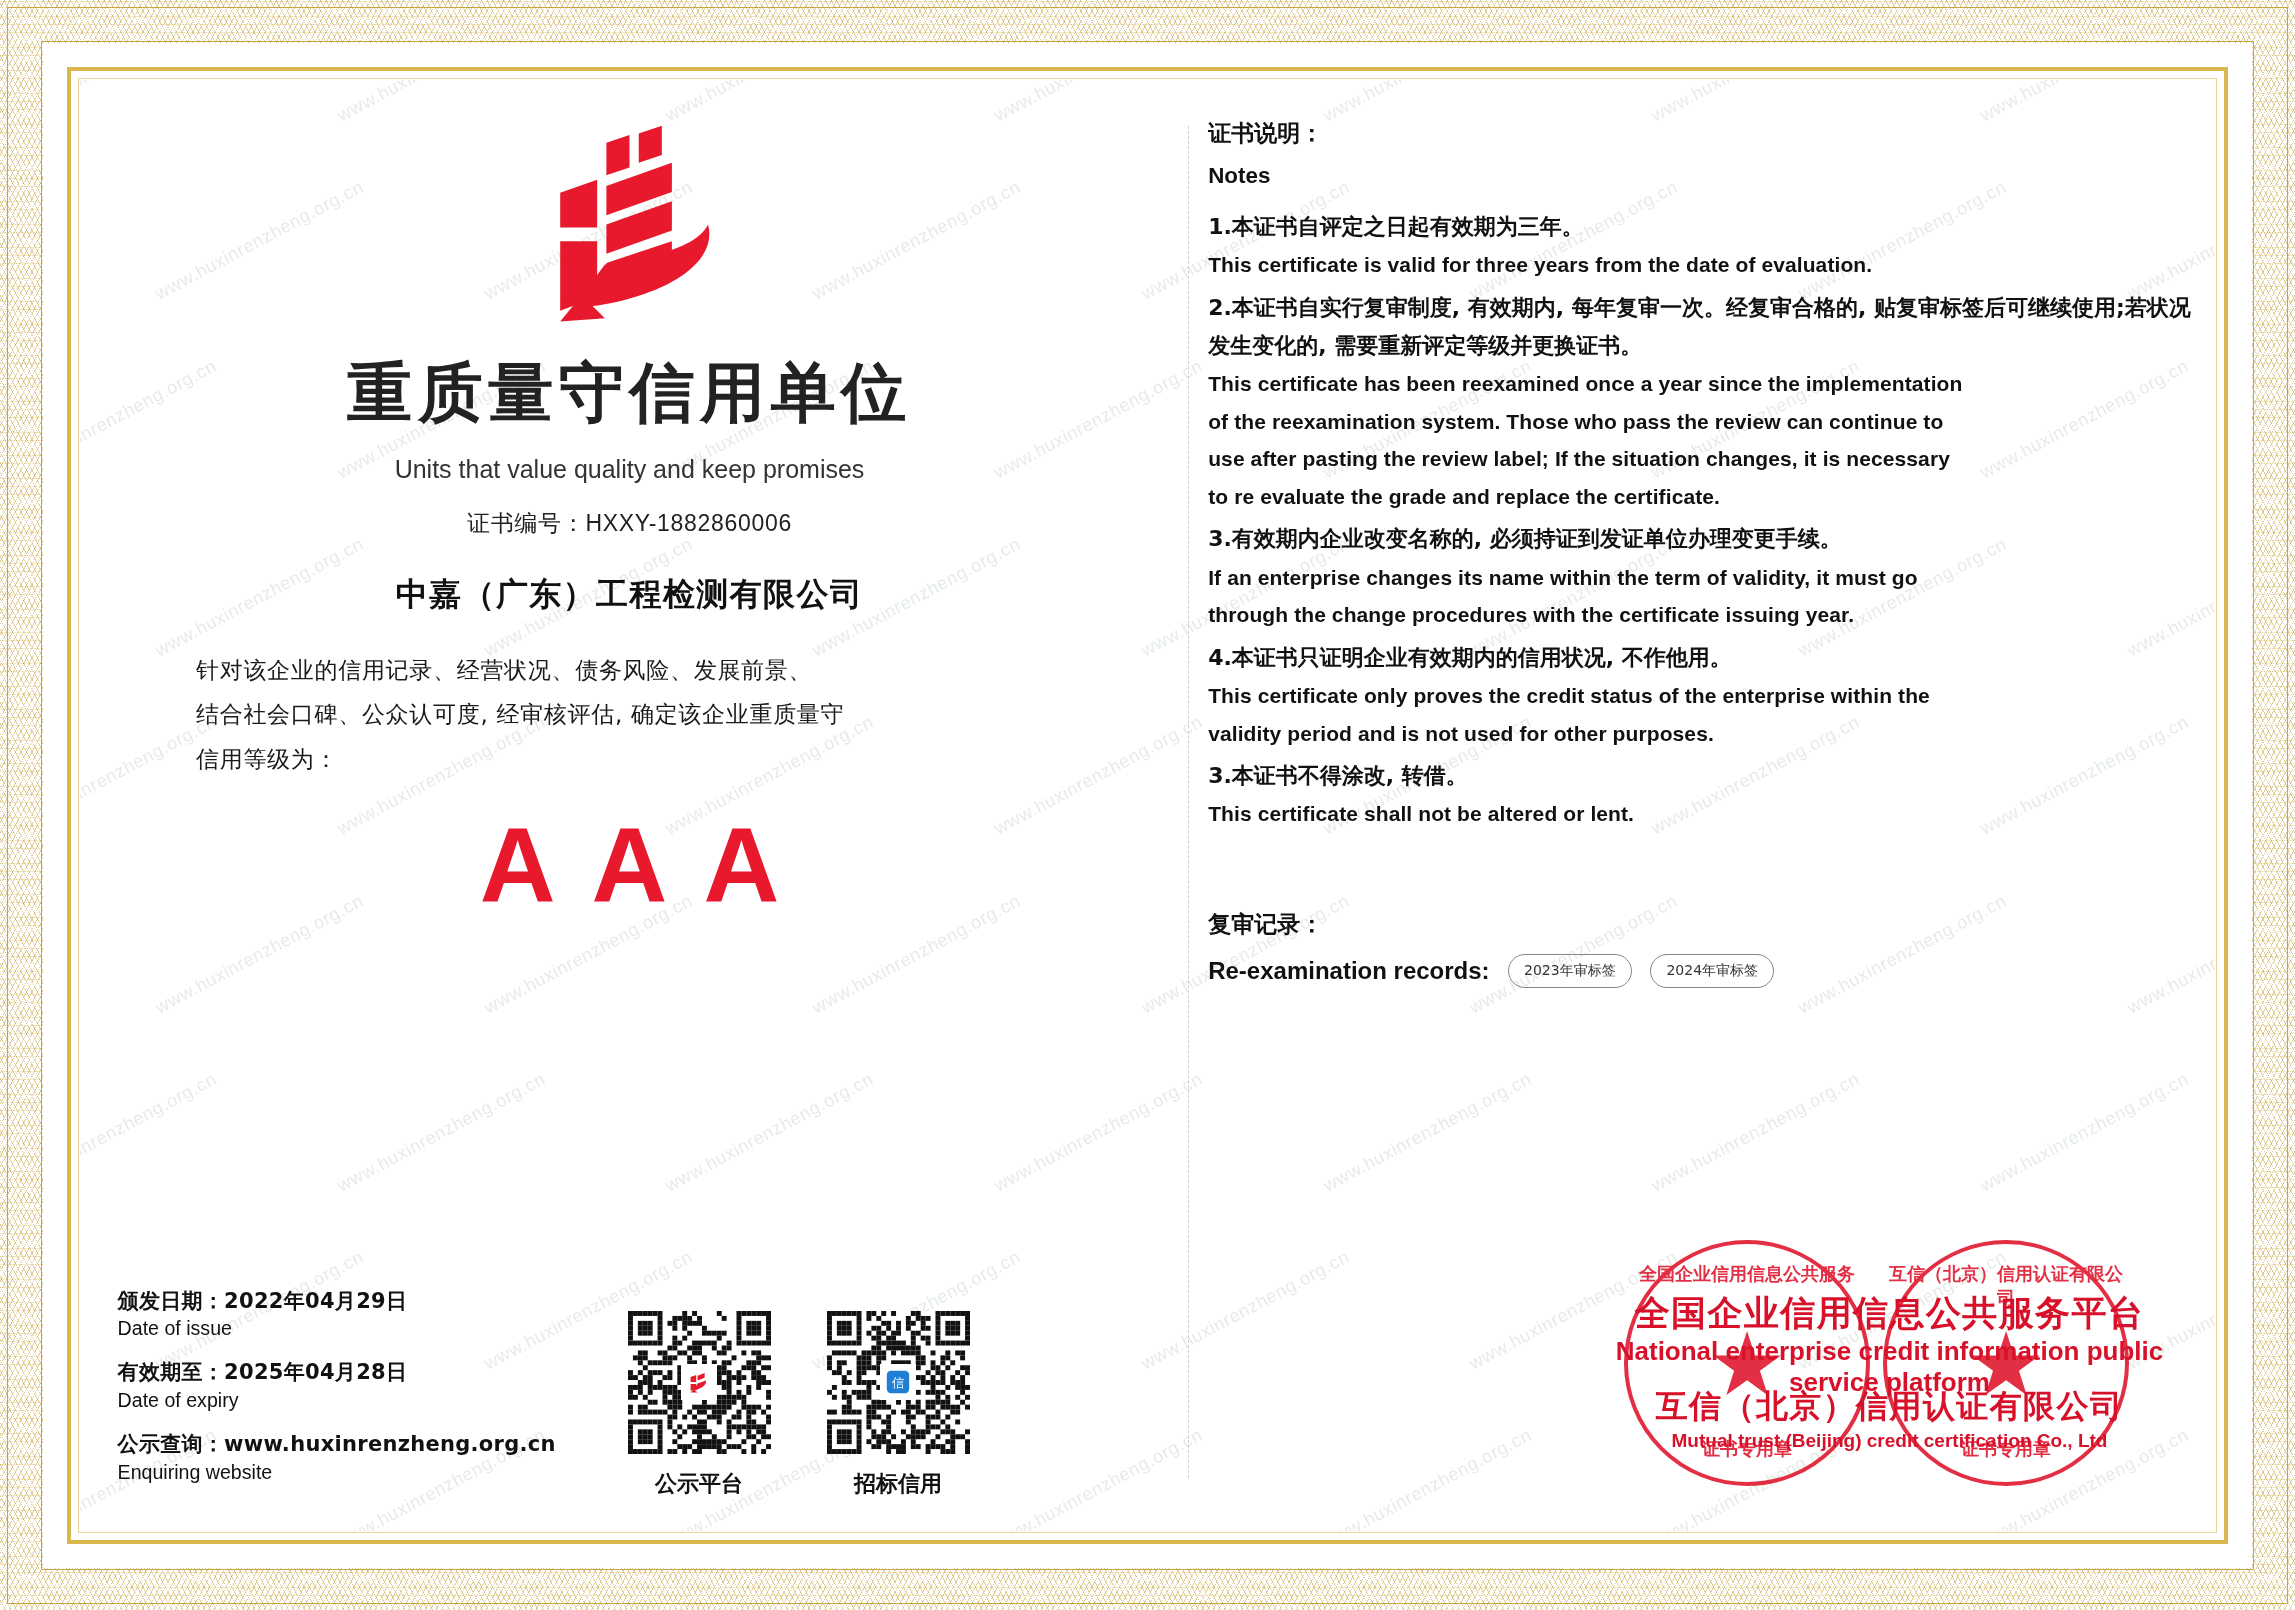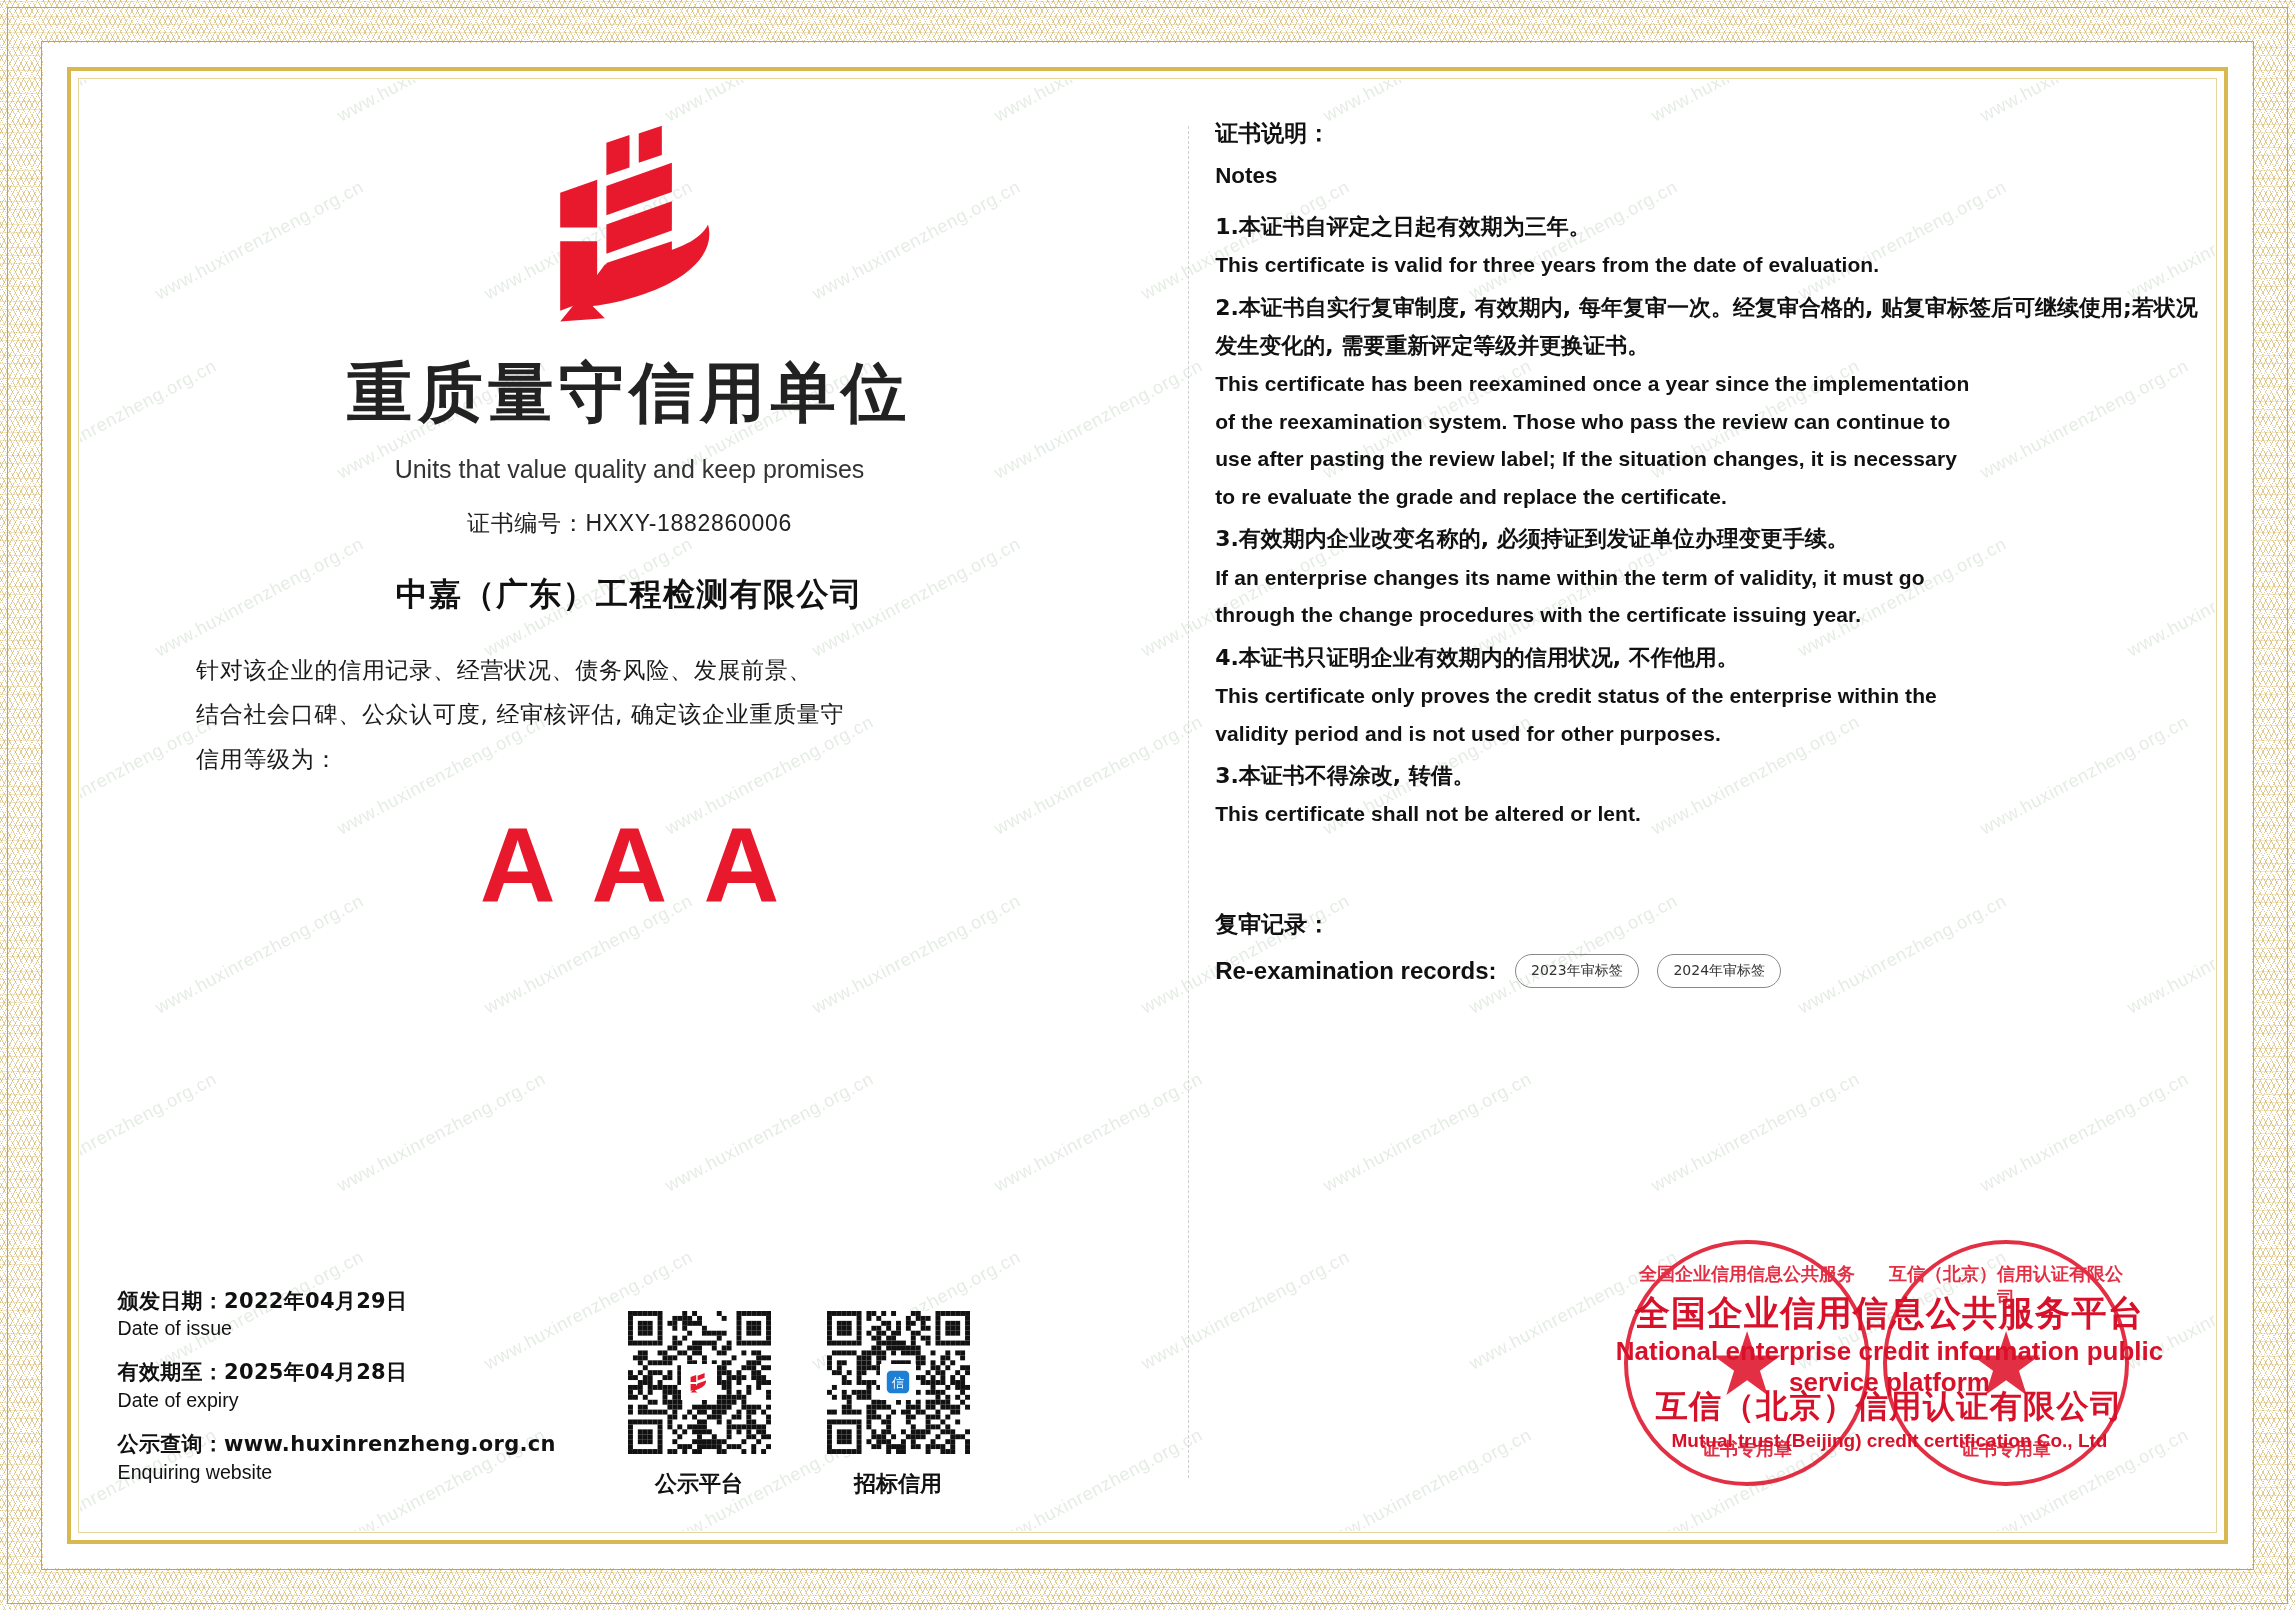--- a/index.html
+++ b/index.html
@@ -86,21 +86,20 @@
   }
   .divider {
     width: 0;
     border-left: 1.4px dashed #cfcfcf;
     margin: 35px 19.6px 42px 19.6px;
   }
   .col-right {
     flex: 1;
     position: relative;
     padding-top: 26.6px;
-    margin-left: 7px;
   }
 
   
   .logo-wrap {
     margin-top: 21px;
     display: flex;
     justify-content: center;
   }
   .logo {
     width: 231px;

